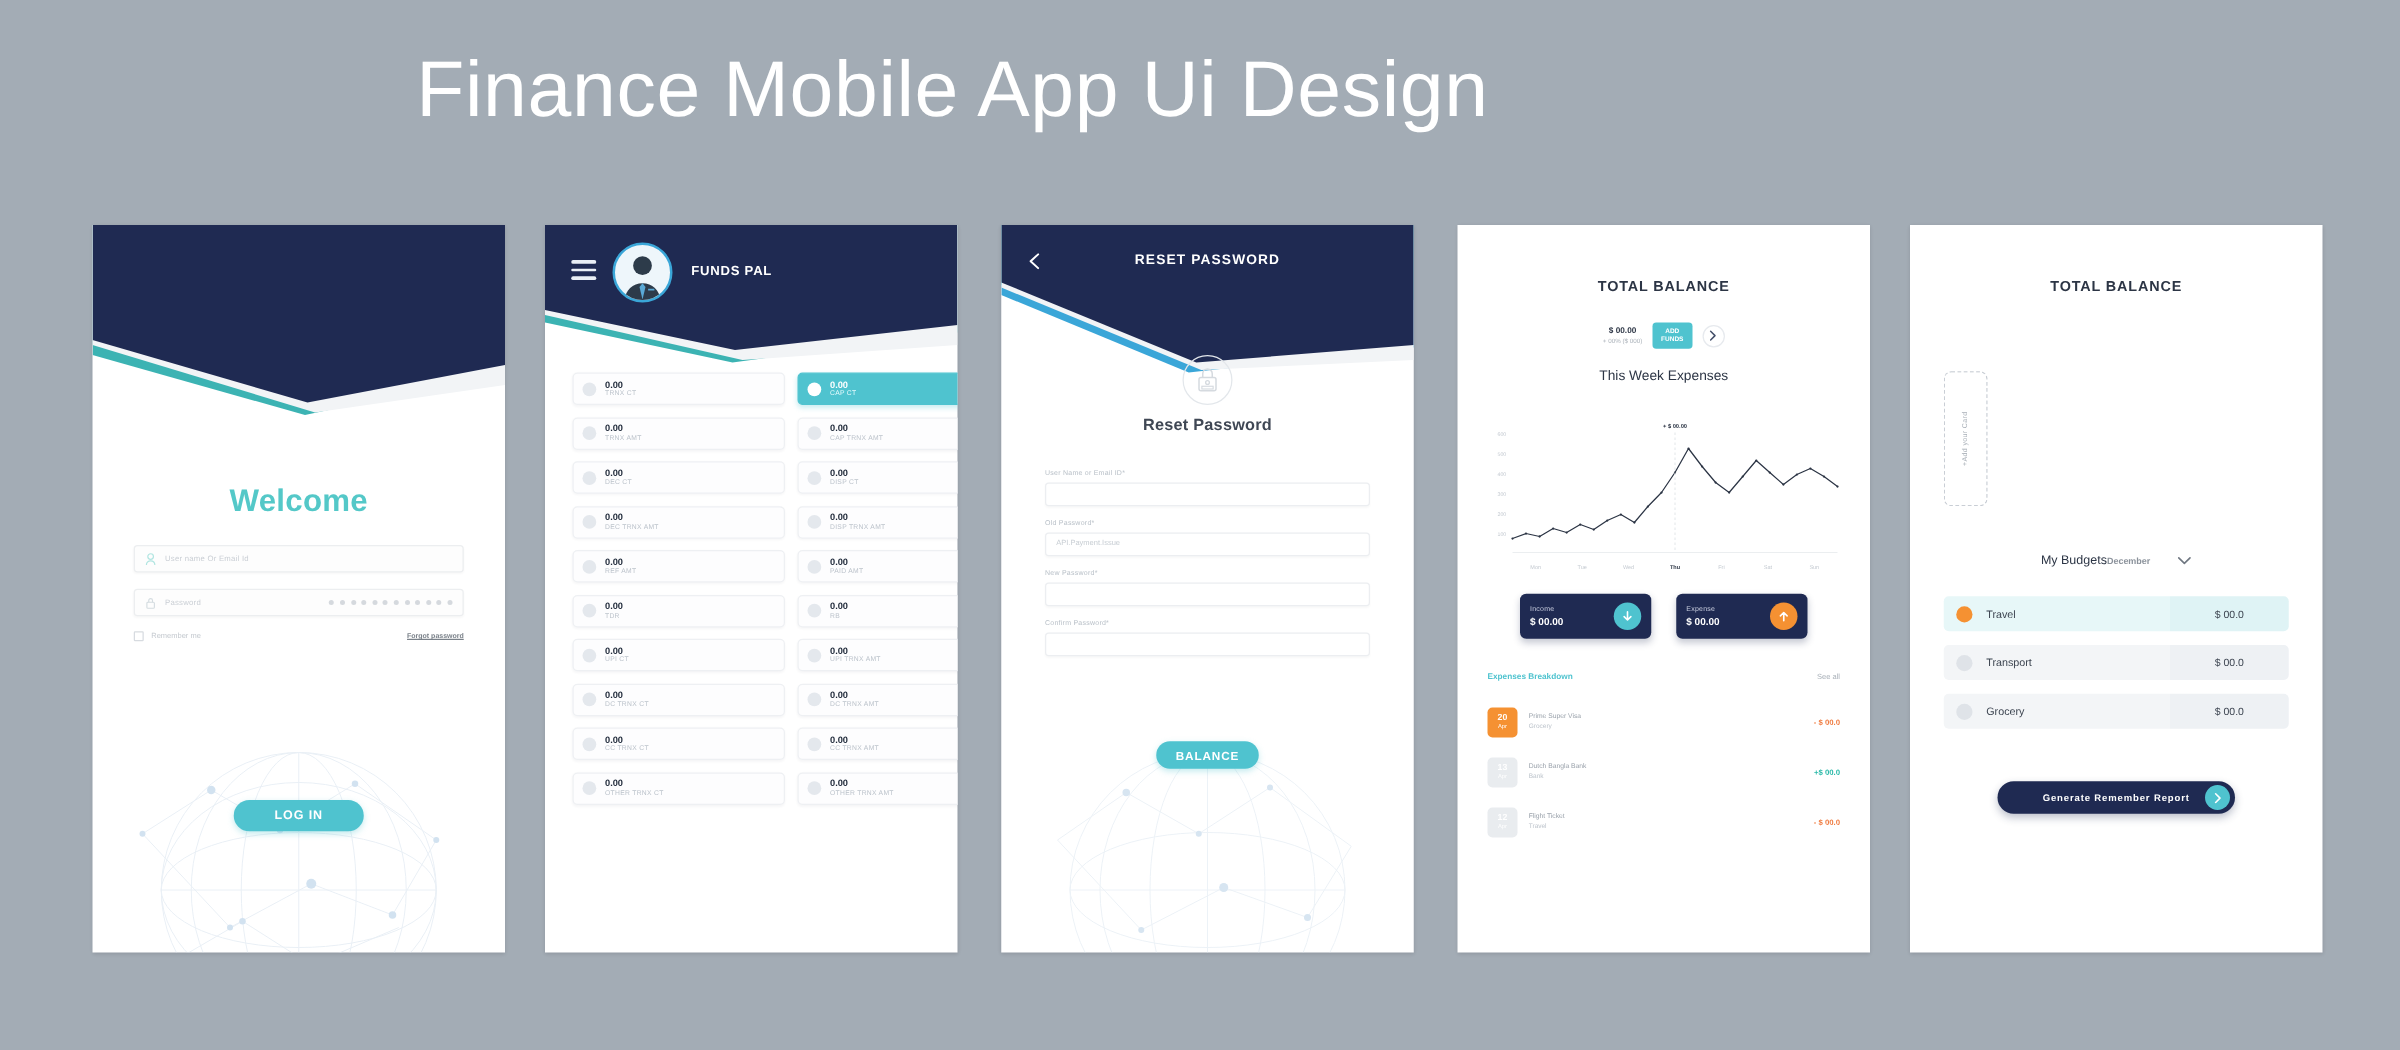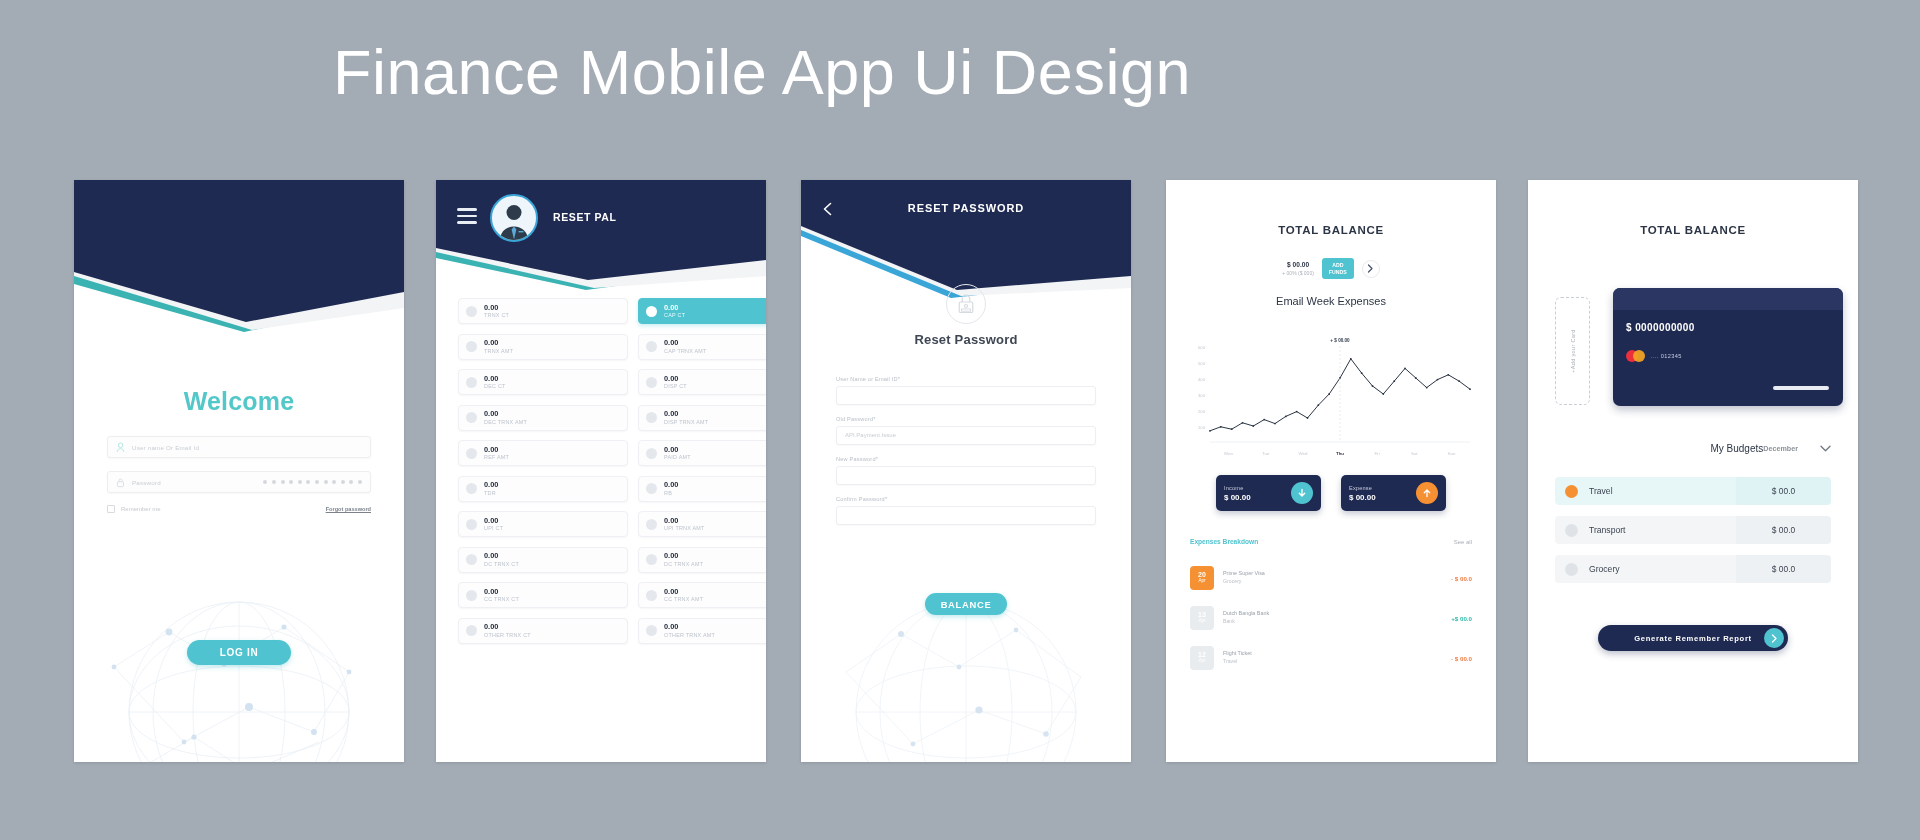--- a/index.html
+++ b/index.html
@@ -168,21 +168,21 @@
   .cc-strip { position:absolute; top:0; left:0; width:230px; height:22px; background:#2b3663; border-radius:7px 7px 0 0;}
   .cc-num { position:absolute; top:34px; left:13px; font-size:10px; font-weight:700; letter-spacing:.4px;}
   .cc-mc { position:absolute; top:62px; left:13px; display:flex; align-items:center; gap:5px;}
   .cc-mc .mc { width:20px; height:12px; position:relative;}
   .cc-mc .mc i { position:absolute; top:0; width:12px; height:12px; border-radius:50%; display:block;}
   .cc-mc .mc i:first-child { left:0; background:#eb2f3c;}
   .cc-mc .mc i:last-child  { left:7px; background:#f5a623; opacity:.92;}
   .cc-mc .digits { font-size:5.6px; color:#c9cfe2; letter-spacing:.4px;}
   .cc-bar { position:absolute; bottom:16px; right:14px; width:56px; height:4px; background:#e9ecf2; border-radius:2px;}
   .budg-head { position:absolute; top:263px; left:27px; width:276px; display:flex;
-               align-items:center; justify-content:flex-end;}
+               align-items:center; justify-content:center;}
   .budg-head .bt { font-size:10px; color:#2c3545;}
   .budg-head .bm { font-size:7.2px; color:#8b929b; display:flex; align-items:center; gap:22px;font-weight:bold;}
   .budg-list { position:absolute; top:297px; left:27px; width:276px; display:flex; flex-direction:column; gap:11px;}
   .budg-item { display:flex; align-items:center; height:28px; }
   .budg-left { flex:1; height:28px; background:#f3f5f7; border-radius:4px 0 0 4px;
                display:flex; align-items:center; padding-left:10px; }
   .budg-dot { width:13px; height:13px; border-radius:50%; margin-right:11px; flex:none;}
   .budg-name { font-size:8.6px; color:#3c4450;}
   .budg-right { width:95px; height:28px; background:#eef1f4; border-radius:0 4px 4px 0;
                 display:flex; align-items:center; justify-content:center;
@@ -295,21 +295,21 @@
 
     <div class="avatar">
       <svg width="40" height="40" viewBox="0 0 40 40">
         <circle cx="20" cy="12.5" r="7.5" fill="#2d3b4a"></circle>
         <path d="M6 40c0-8 6.3-13.5 14-13.5S34 32 34 40Z" fill="#2d3b4a"></path>
         <path d="M20 26.5l-2.4 3 2.4 10 2.4-10z" fill="#5aa9d6"></path>
         <rect x="24.5" y="31" width="5" height="1.4" fill="#5aa9d6"></rect>
       </svg>
     </div>
 
-    <div class="uname">RESET PAL</div>
+    <div class="uname">FUNDS PAL</div>
 
     <div class="grid2">
       <div class="col" id="col-left">
           <div class="mcard">
        <span class="bullet"></span>
        <span>
          <span class="mv" style="display:block">0.00</span>
          <span class="ml" style="display:block">TRNX CT</span>
        </span>
      </div>
@@ -528,21 +528,21 @@
         <span>ADD</span><br>
         <span>FUNDS</span>
       </button>
       <div class="circ-arrow">
         <svg width="7" height="9" viewBox="0 0 7 9">
             <path d="M1.5 1 5 4.5 1.5 8" fill="none" stroke="#44506a" stroke-width="1.2" stroke-linecap="round" stroke-linejoin="round"></path>
           </svg>
       </div>
     </div>
 
-    <div class="wk-title">Email Week Expenses</div>
+    <div class="wk-title">This Week Expenses</div>
 
     <div class="chartbox">
       <svg id="chartSvg" width="294" height="130" viewBox="0 0 294 130">
           <text x="21" y="19" font-size="4.2" fill="#c3c9d0" text-anchor="end" font-family="Liberation Sans, sans-serif">600</text>
           <text x="21" y="35" font-size="4.2" fill="#c3c9d0" text-anchor="end" font-family="Liberation Sans, sans-serif">500</text>
           <text x="21" y="51" font-size="4.2" fill="#c3c9d0" text-anchor="end" font-family="Liberation Sans, sans-serif">400</text>
           <text x="21" y="67" font-size="4.2" fill="#c3c9d0" text-anchor="end" font-family="Liberation Sans, sans-serif">300</text>
           <text x="21" y="83" font-size="4.2" fill="#c3c9d0" text-anchor="end" font-family="Liberation Sans, sans-serif">200</text>
           <text x="21" y="99" font-size="4.2" fill="#c3c9d0" text-anchor="end" font-family="Liberation Sans, sans-serif">100</text>
           <line x1="26" y1="112" x2="286" y2="112" stroke="#e8ebee" stroke-width=".7"></line>
@@ -650,32 +650,20 @@
       </div>
   </div>
 
   <div class="phone" id="phone5">
     <div class="tb-title">TOTAL BALANCE</div>
 
     <div class="addcard">
       <span>+Add your Card</span>
     </div>
 
-    <div class="creditcard">
-      <div class="cc-strip"></div>
-      <div class="cc-num">$ 0000000000</div>
-      <div class="cc-mc">
-        <span class="mc">
-            <i></i>
-            <i></i>
-          </span>
-        <span class="digits">.... 012345</span>
-      </div>
-      <div class="cc-bar"></div>
-    </div>
 
     <div class="budg-head">
       <span class="bt">My Budgets</span>
       <span class="bm">
         <span>December</span>
         <svg width="11" height="7" viewBox="0 0 11 7">
           <path d="M1 1.3 5.5 5.7 10 1.3" fill="none" stroke="#6f7781" stroke-width="1.3" stroke-linecap="round" stroke-linejoin="round"></path>
         </svg>
       </span>
     </div>

